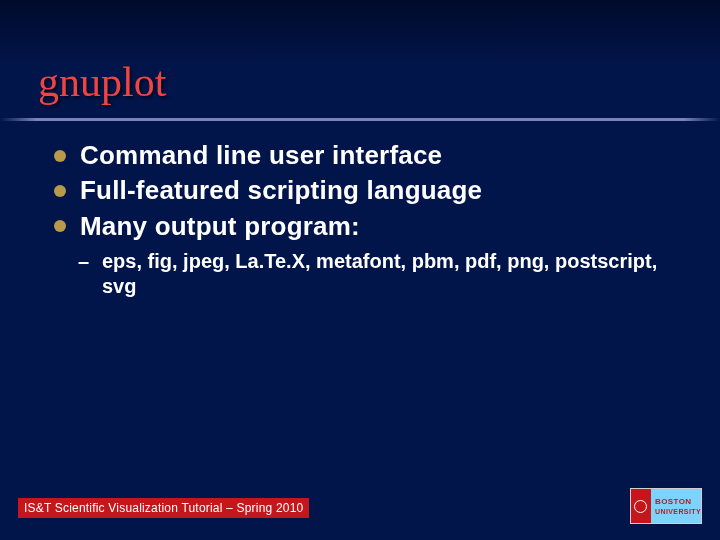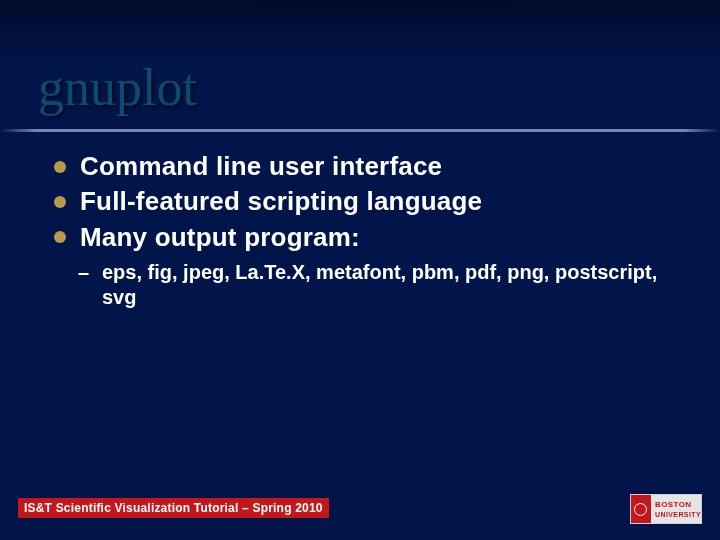--- a/index.html
+++ b/index.html
@@ -9,22 +9,22 @@
     background: linear-gradient(to bottom, #000a2a 0%, #02154a 12%, #02154a 100%);
     font-family: Arial, Helvetica, sans-serif;
     color: #ffffff;
     position: relative;
   }
   .title-wrap {
     padding: 58px 0 0 38px;
   }
   .title {
     font-family: "Times New Roman", Times, serif;
-    font-size: 52px;
-    color: #0c4a6e;
+    font-size: 42px;
+    color: #ef4444;
     text-shadow: 2px 2px 3px rgba(0,0,0,0.6);
     font-weight: 400;
   }
   .rule {
     margin-top: 12px;
     height: 3px;
     background: linear-gradient(to right, rgba(120,130,180,0) 0%, #7884b8 5%, #7884b8 95%, rgba(120,130,180,0) 100%);
     width: 100%;
   }
   .content {
@@ -74,29 +74,28 @@
   .spacer { height: 4px; }
   .footer {
     position: absolute;
     left: 18px;
     bottom: 22px;
     background: #c4171c;
     color: #ffffff;
     font-size: 12px;
     padding: 3px 6px;
     letter-spacing: 0.2px;
-    font-weight: bold;
   }
   .logo {
     position: absolute;
     right: 18px;
     bottom: 16px;
     width: 72px;
-    height: 30px;
-    background: #e5e5e5;
+    height: 36px;
+    background: #7dd3fc;
     border: 1px solid #d0d0d0;
     display: flex;
     align-items: stretch;
     box-shadow: 0 0 0 1px rgba(0,0,0,0.05);
     text-align: right;
   }
   .logo .sq {
     width: 28px;
     background: #c4171c;
     display: flex;

